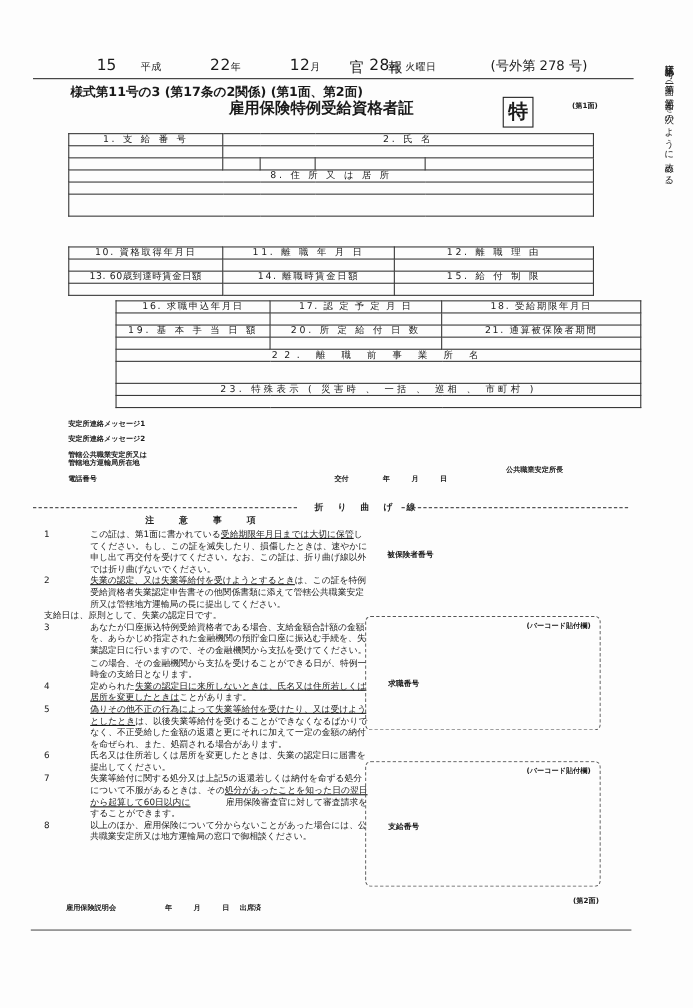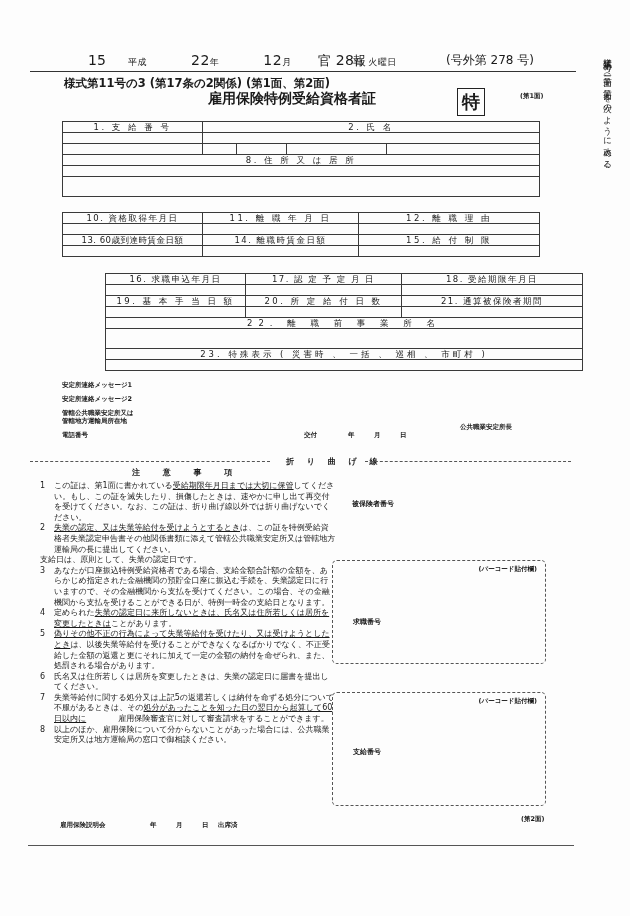--- a/index.html
+++ b/index.html
@@ -27,33 +27,33 @@
       writing-mode: vertical-rl; height: 260px; letter-spacing: 1px;
     }
     
     table.grid { border-collapse: collapse; position: absolute; left: 62px; width: 477px; table-layout: fixed; }
     table.grid td { border: 1px solid #3a3a3a; padding: 0; font-size: 8.5px; text-align: center; white-space: nowrap; overflow: hidden; }
     td.lbl { height: 10px; line-height: 10px; letter-spacing: 2.5px; }
     td.lbl.tight { letter-spacing: 0; font-size: 7px; }
     td.val { height: 10px; }
     td.val.tall { height: 19px; }
     .g1 { top: 121px; }
-    .g2 { top: 212px; padding-left: 33px; }
+    .g2 { top: 224px; padding-left: 33px; }
     .g3 { top: 273px; margin-left: 43px; }
     
     .small { font-size: 6.5px; font-weight: bold; white-space: nowrap; }
     
     .fold { top: 456px; left: 30px; width: 546px; height: 10px; }
     .fold .dash { position: absolute; top: 5px; height: 0; border-top: 1.5px dashed #555; }
     .fold .txt { position: absolute; left: 252px; top: 0; font-size: 8px; font-weight: bold; letter-spacing: 5px; background: #fdfdfd; padding: 0 4px; }
     .notes-title { top: 467px; left: 132px; font-size: 8px; font-weight: bold; letter-spacing: 10px; }
     .notes { top: 481px; left: 40px; width: 296px; font-size: 8px; line-height: 10.6px; }
     .note { display: flex; }
     .note .num { width: 14px; flex: 0 0 14px; }
-    .note .body { flex: 1; }
+    .note .body { flex: 1; margin-left: 28px; }
     .ul { text-decoration: underline; }
     
     .barcode-box { left: 332px; width: 212px; border: 1px dashed #555; border-radius: 5px; }
     .barcode-label { position: absolute; right: 8px; top: 4px; font-size: 6.5px; font-weight: bold; }
     .box-label { position: absolute; left: 20px; font-size: 7px; font-weight: bold; }
     .bottom-rule { top: 845px; left: 28px; width: 546px; border-top: 1px solid #555; height: 0; }
   </style>
 </head>
 <body>
 

